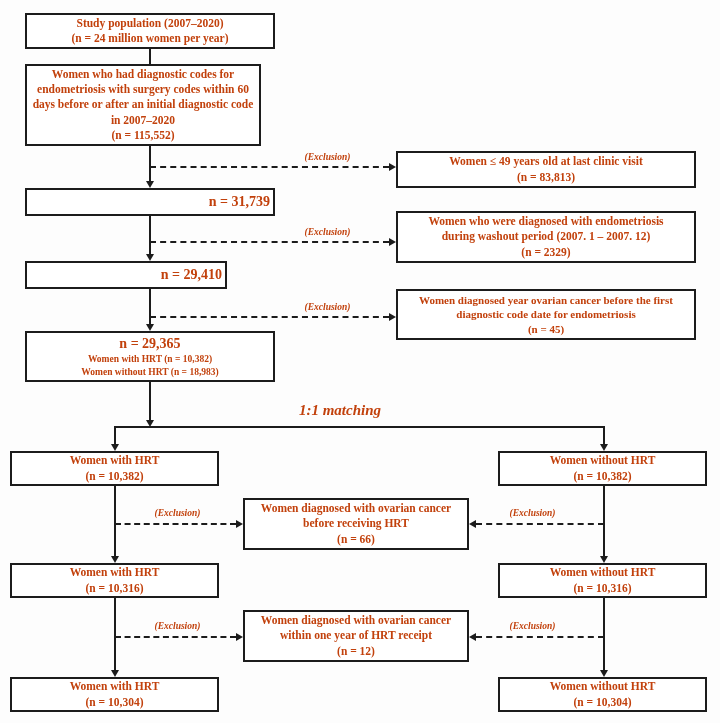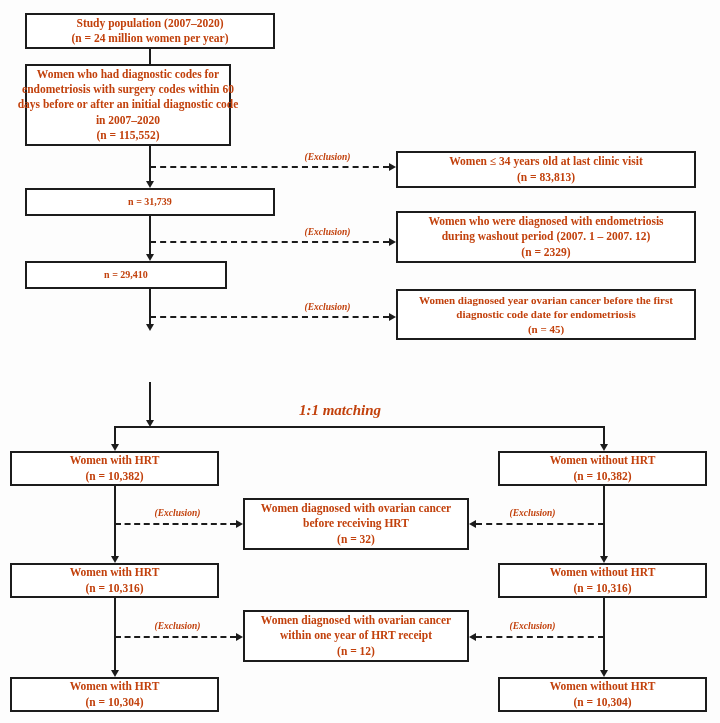--- a/index.html
+++ b/index.html
@@ -18,21 +18,21 @@
     background:#ffffff;
     display:flex;flex-direction:column;
     justify-content:center;align-items:center;
     text-align:center;
     font-weight:bold;
     font-size:11.5px;
     line-height:1.32;
     padding:1px 3px;
   }
   .box span{display:block;white-space:nowrap;}
-  .big{font-size:10px;}
+  .big{font-size:14px;align-items:flex-end;}
   .small{font-size:9.5px;line-height:1.3;}
   .vline{position:absolute;width:2px;background:#1c1c1c;}
   .hline{position:absolute;height:2px;background:#1c1c1c;}
   .dline{position:absolute;height:0;border-top:2px dashed #1c1c1c;}
   .arr-down{position:absolute;width:0;height:0;
     border-left:4px solid transparent;border-right:4px solid transparent;
     border-top:7px solid #1c1c1c;}
   .arr-right{position:absolute;width:0;height:0;
     border-top:4px solid transparent;border-bottom:4px solid transparent;
     border-left:7px solid #1c1c1c;}
@@ -53,39 +53,44 @@
 </head>
 <body>
 
 <div class="canvas">
 
   <div class="box" style="left:25px;top:13px;width:250px;height:36px;">
     <span>Study population (2007–2020)</span>
     <span>(n = 24 million women per year)</span>
   </div>
 
-  <div class="box" style="left:25px;top:64px;width:206px;height:82px;">
+  <div class="box" style="left:25px;top:64px;width:236px;height:82px;">
     <span>Women who had diagnostic codes for</span>
     <span>endometriosis with surgery codes within 60</span>
     <span>days before or after an initial diagnostic code</span>
     <span>in 2007–2020</span>
     <span>(n = 115,552)</span>
   </div>
 
   <div class="box big" style="left:25px;top:188px;width:250px;height:28px;">
     <span>n = 31,739</span>
   </div>
 
   <div class="box big" style="left:25px;top:261px;width:202px;height:28px;">
     <span>n = 29,410</span>
   </div>
 
+  <div class="box" style="left:25px;top:331px;width:250px;height:51px;">
+    <span class="big">n = 29,365</span>
+    <span class="small">Women with HRT (n = 10,382)</span>
+    <span class="small">Women without HRT (n = 18,983)</span>
+  </div>
 
   <div class="box" style="left:396px;top:151px;width:300px;height:37px;">
-    <span>Women ≤ 34 years old at last clinic visit</span>
+    <span>Women ≤ 49 years old at last clinic visit</span>
     <span>(n = 83,813)</span>
   </div>
 
   <div class="box" style="left:396px;top:211px;width:300px;height:52px;">
     <span>Women who were diagnosed with endometriosis</span>
     <span>during washout period (2007. 1 – 2007. 12)</span>
     <span>(n = 2329)</span>
   </div>
 
   <div class="box" style="left:396px;top:289px;width:300px;height:51px;font-size:11px;">
@@ -99,21 +104,21 @@
     <span>(n = 10,382)</span>
   </div>
   <div class="box" style="left:498px;top:451px;width:209px;height:35px;">
     <span>Women without HRT</span>
     <span>(n = 10,382)</span>
   </div>
 
   <div class="box" style="left:243px;top:498px;width:226px;height:52px;">
     <span>Women diagnosed with ovarian cancer</span>
     <span>before receiving HRT</span>
-    <span>(n = 32)</span>
+    <span>(n = 66)</span>
   </div>
 
   <div class="box" style="left:10px;top:563px;width:209px;height:35px;">
     <span>Women with HRT</span>
     <span>(n = 10,316)</span>
   </div>
   <div class="box" style="left:498px;top:563px;width:209px;height:35px;">
     <span>Women without HRT</span>
     <span>(n = 10,316)</span>
   </div>

